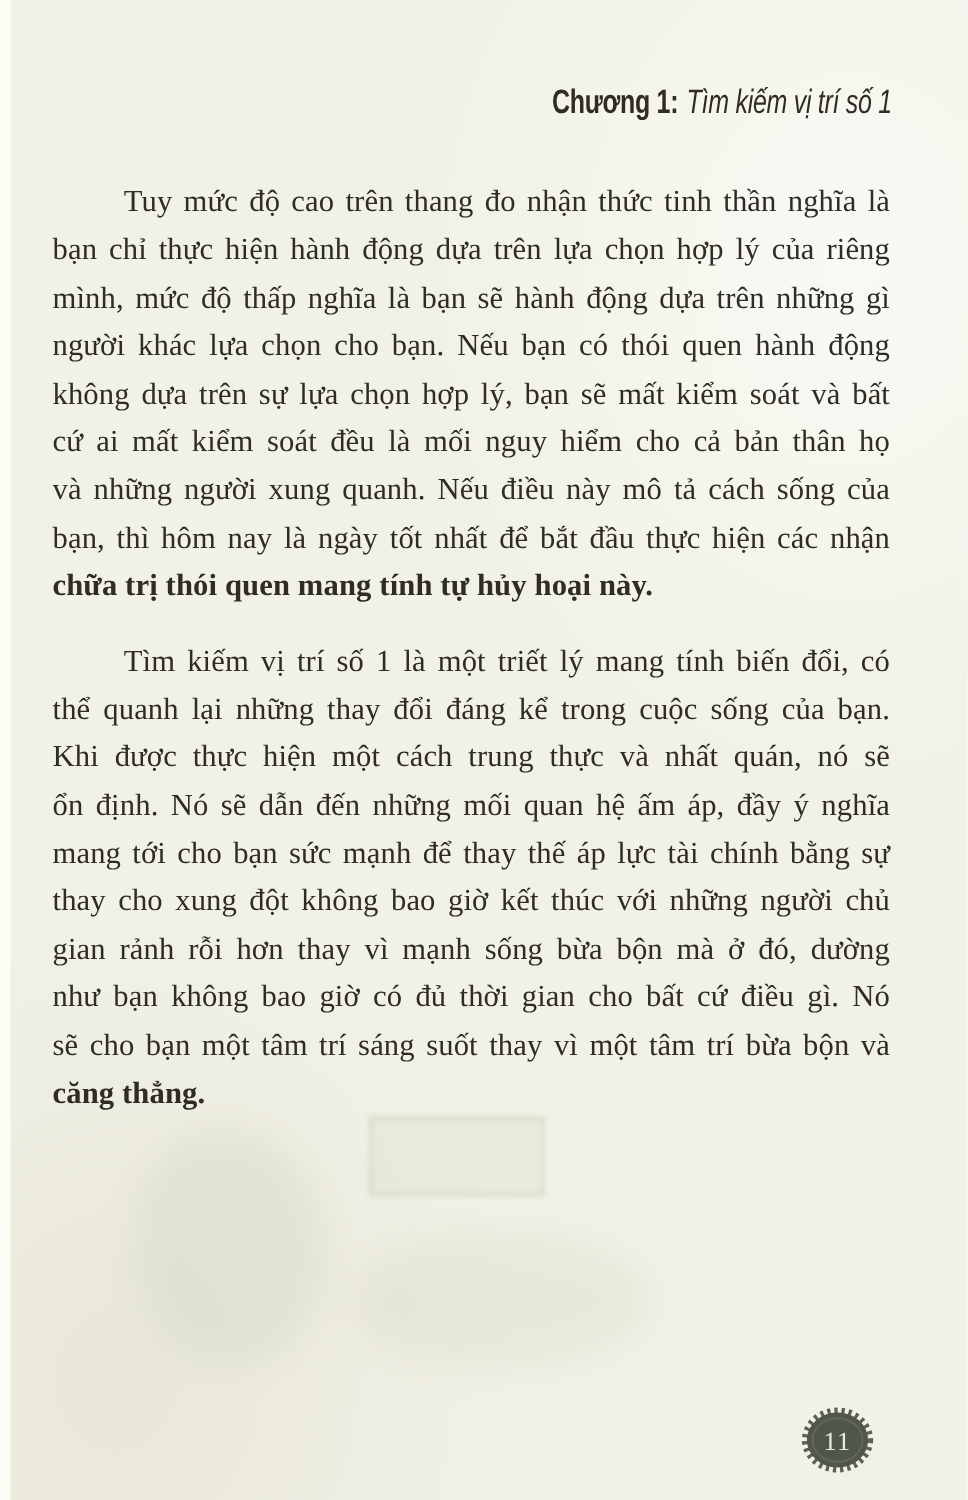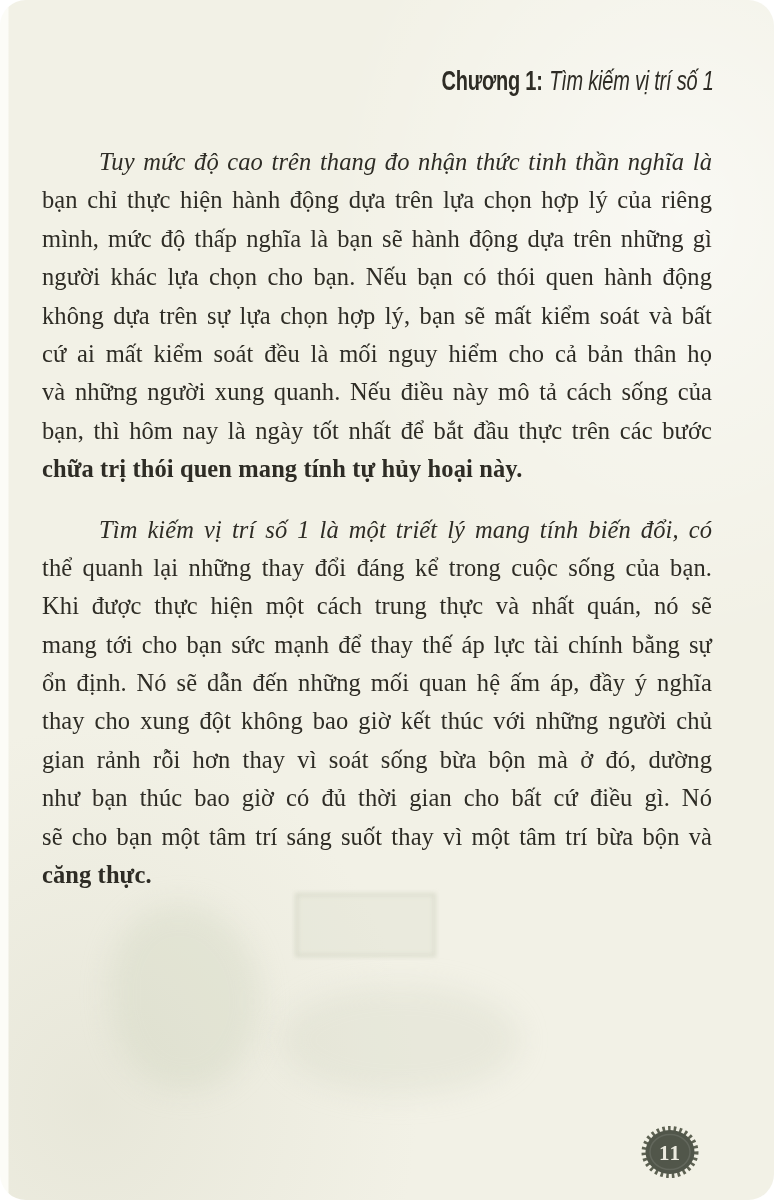--- a/index.html
+++ b/index.html
@@ -10,21 +10,20 @@
   }
   .page {
     position: relative;
     width: 774px; height: 1200px;
     background:
       linear-gradient(90deg, #fcfcf7 0px, #fcfcf7 8px, rgba(252,252,247,0) 9px),
       radial-gradient(ellipse 70% 55% at 88% 18%, rgba(255,255,255,0.55), rgba(255,255,255,0) 65%),
       radial-gradient(ellipse 60% 45% at 12% 92%, rgba(212,212,193,0.35), rgba(212,212,193,0) 70%),
       var(--paper, #f2f1e6);
     overflow: hidden;
-    border-radius: 26px;
   }
 
   
   .chapter-header {
     position: absolute;
     top: 66px; right: 60px;
     white-space: nowrap;
     font-family: "Liberation Sans", "DejaVu Sans", sans-serif;
     font-size: 27px;
     color: var(--ink, #2e2c25);
@@ -47,21 +46,21 @@
   .text-line {
     height: 38.4px;
     line-height: 38.4px;
     font-size: 24.5px;
     white-space: nowrap;
     overflow: visible;
     text-align: justify;
     text-align-last: justify;
     letter-spacing: 0.1px;
   }
-  .para .text-line:first-child { padding-left: 57px; font-style: italic; }
+  .para .text-line:first-child { padding-left: 57px; }
   .para .text-line:last-child { text-align-last: left; font-weight: bold; }
 
   
   .ghost { position: absolute; pointer-events: none; }
   .ghost-sign {
     left: 295px; top: 893px; width: 135px; height: 58px;
     border: 3px solid rgba(183,188,166,0.30);
     background: rgba(198,203,181,0.18);
     filter: blur(2px);
   }
@@ -86,55 +85,54 @@
   }
   .page-badge svg { position: absolute; left: 0; top: 0; }
   .page-number {
     position: absolute; left: 0; top: 1px;
     width: 100%; height: 100%;
     display: flex; align-items: center; justify-content: center;
     font-family: "Liberation Serif", "DejaVu Serif", serif;
     font-size: 21px;
     color: var(--badge_text, #ecebe0);
     letter-spacing: 1px;
-    font-weight: bold;
   }
 </style>
 </head>
 <body>
 
 <div class="page">
 
   <div class="chapter-header">
     <span class="chapter-label">Chương 1:</span><span class="chapter-title">Tìm kiếm vị trí số 1</span>
   </div>
 
   <div class="body-text">
     <div class="para">
         <div class="text-line">Tuy mức độ cao trên thang đo nhận thức tinh thần nghĩa là</div>
         <div class="text-line">bạn chỉ thực hiện hành động dựa trên lựa chọn hợp lý của riêng</div>
         <div class="text-line">mình, mức độ thấp nghĩa là bạn sẽ hành động dựa trên những gì</div>
         <div class="text-line">người khác lựa chọn cho bạn. Nếu bạn có thói quen hành động</div>
         <div class="text-line">không dựa trên sự lựa chọn hợp lý, bạn sẽ mất kiểm soát và bất</div>
         <div class="text-line">cứ ai mất kiểm soát đều là mối nguy hiểm cho cả bản thân họ</div>
         <div class="text-line">và những người xung quanh. Nếu điều này mô tả cách sống của</div>
-        <div class="text-line">bạn, thì hôm nay là ngày tốt nhất để bắt đầu thực trên các bước</div>
+        <div class="text-line">bạn, thì hôm nay là ngày tốt nhất để bắt đầu thực hiện các nhận</div>
         <div class="text-line">chữa trị thói quen mang tính tự hủy hoại này.</div>
       </div>
     <div class="para">
         <div class="text-line">Tìm kiếm vị trí số 1 là một triết lý mang tính biến đổi, có</div>
         <div class="text-line">thể quanh lại những thay đổi đáng kể trong cuộc sống của bạn.</div>
         <div class="text-line">Khi được thực hiện một cách trung thực và nhất quán, nó sẽ</div>
+        <div class="text-line">ổn định. Nó sẽ dẫn đến những mối quan hệ ấm áp, đầy ý nghĩa</div>
         <div class="text-line">mang tới cho bạn sức mạnh để thay thế áp lực tài chính bằng sự</div>
-        <div class="text-line">ổn định. Nó sẽ dẫn đến những mối quan hệ ấm áp, đầy ý nghĩa</div>
         <div class="text-line">thay cho xung đột không bao giờ kết thúc với những người chủ</div>
-        <div class="text-line">gian rảnh rỗi hơn thay vì soát sống bừa bộn mà ở đó, dường</div>
-        <div class="text-line">như bạn thúc bao giờ có đủ thời gian cho bất cứ điều gì. Nó</div>
+        <div class="text-line">gian rảnh rỗi hơn thay vì mạnh sống bừa bộn mà ở đó, dường</div>
+        <div class="text-line">như bạn không bao giờ có đủ thời gian cho bất cứ điều gì. Nó</div>
         <div class="text-line">sẽ cho bạn một tâm trí sáng suốt thay vì một tâm trí bừa bộn và</div>
-        <div class="text-line">căng thực.</div>
+        <div class="text-line">căng thẳng.</div>
       </div>
   </div>
 
   <div class="ghost ghost-sign"></div>
   <div class="ghost ghost-blob-left"></div>
   <div class="ghost ghost-blob-center"></div>
 
   <div class="page-badge">
     <svg width="60" height="56" viewBox="0 0 60 56">
       <ellipse cx="30" cy="28" rx="26" ry="23.5" fill="none" stroke="var(--badge_edge, #5d6152)" stroke-width="5" stroke-dasharray="2.6 3.1"></ellipse>

